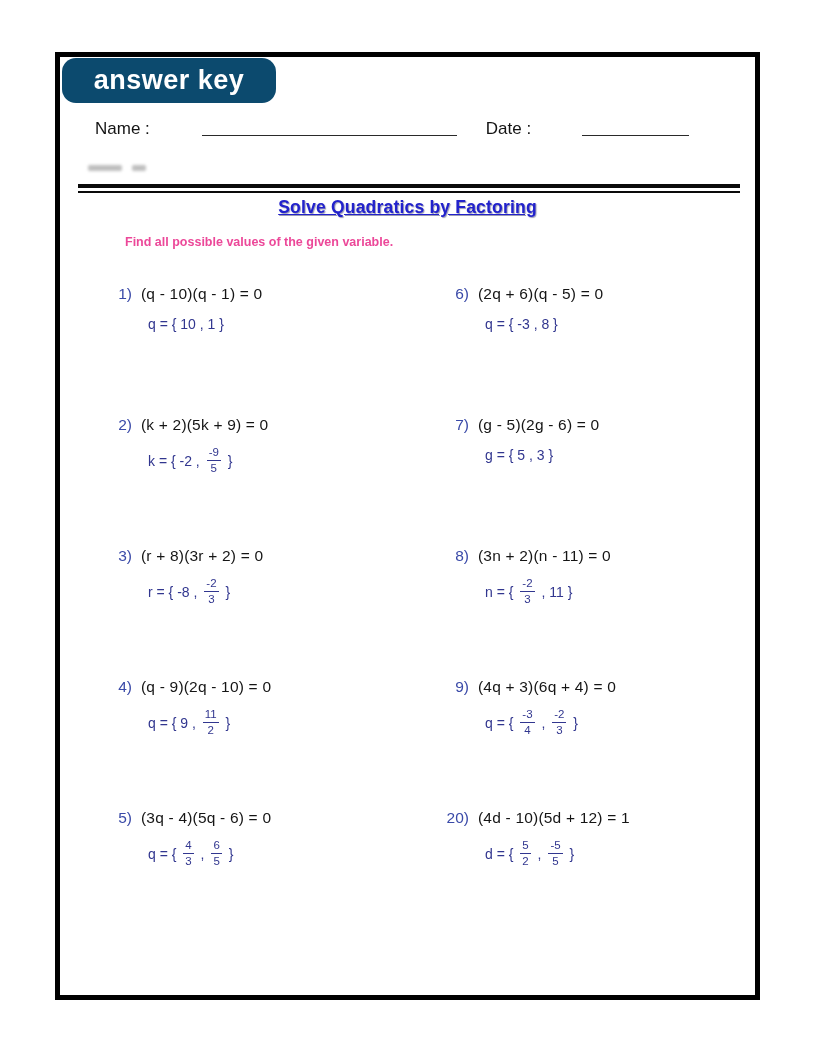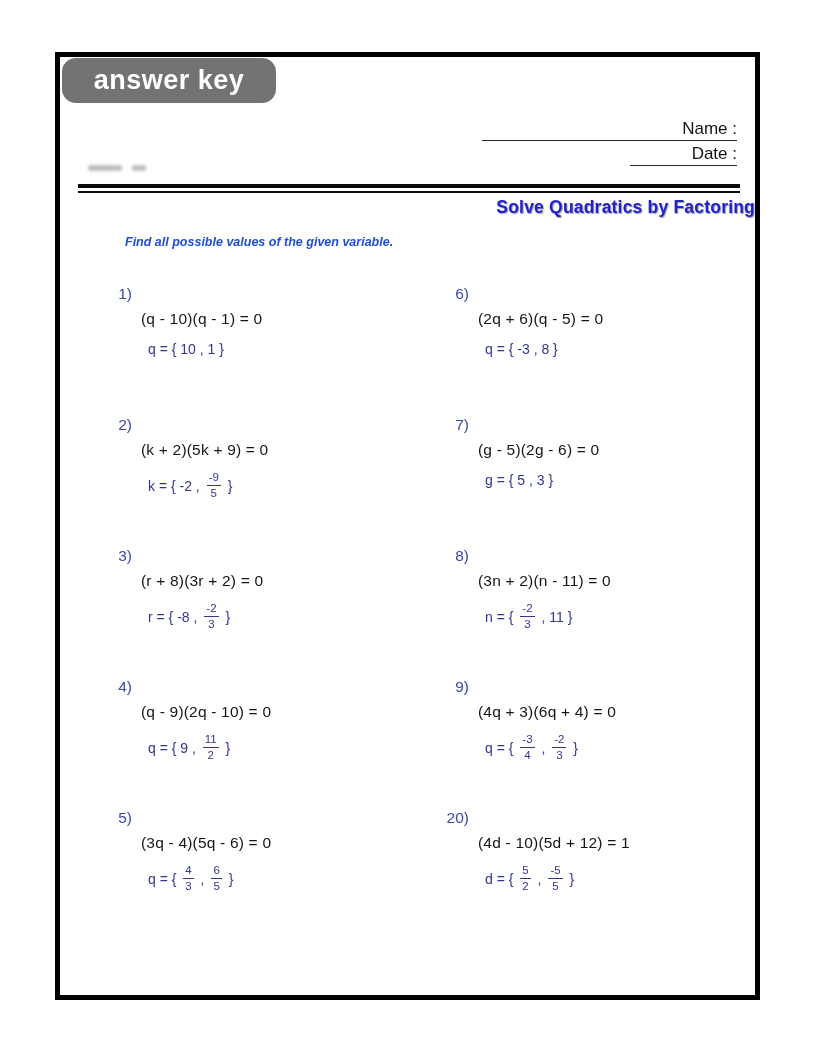--- a/index.html
+++ b/index.html
@@ -1,49 +1,49 @@
 <!DOCTYPE html>
 <html><head>
 <meta charset="utf-8">
 <style>
   html,body{margin:0;padding:0;background:#fff;}
   body{width:816px;height:1056px;position:relative;font-family:"Liberation Sans",sans-serif;overflow:hidden;}
 
   .frame{position:absolute;left:55px;top:52px;width:705px;height:948px;border:5px solid #000;box-sizing:border-box;background:#fff;}
 
-  .badge{position:absolute;left:2px;top:1px;width:214px;height:45px;background:#737373;border-radius:14px;
+  .badge{position:absolute;left:2px;top:1px;width:214px;height:45px;background:#0c4a6e;border-radius:14px;
          color:#fff;display:flex;align-items:center;justify-content:center;
          font-size:27px;font-weight:bold;letter-spacing:0.5px;}
 
   .header-row{position:absolute;top:62px;left:35px;right:18px;display:flex;align-items:flex-end;
-              font-size:17px;color:#141414;flex-direction:column;}
+              font-size:17px;color:#141414;}
   .fill-line{border-bottom:1.6px solid #2a2a2a;height:1px;margin-bottom:3px;}
   .name-line{width:255px;margin-left:52px;}
-  .date-label{margin-left:14px;}
+  .date-label{margin-left:29px;}
   .date-line{width:107px;margin-left:51px;}
 
   .ghost{position:absolute;top:108px;left:28px;width:70px;height:8px;display:flex;gap:10px;
          filter:blur(1.6px);opacity:0.55;}
   .ghost i{background:#8a8a8a;border-radius:2px;display:block;height:6px;}
   .ghost i:first-child{width:34px;} .ghost i:last-child{width:14px;}
 
   .rule{position:absolute;top:127px;left:18px;width:662px;height:3px;
         border-top:4px solid #0a0a0a;border-bottom:2px solid #0a0a0a;}
 
-  .title{position:absolute;top:140px;left:0;width:100%;text-align:right;
+  .title{position:absolute;top:140px;left:0;width:100%;text-align:center;
          font-size:17.5px;font-weight:bold;color:#2222cc;
-         text-shadow:1px 1px 1px rgba(30,30,90,0.45);letter-spacing:0.2px;}
-
-  .instruction{position:absolute;top:178px;left:65px;font-size:12.5px;font-weight:bold;color:#1d4ed8;font-style:italic;}
+         text-shadow:1px 1px 1px rgba(30,30,90,0.45);letter-spacing:0.2px;text-decoration:underline;}
+
+  .instruction{position:absolute;top:178px;left:65px;font-size:12.5px;font-weight:bold;color:#ec4899;}
 
   .problems{position:absolute;top:228px;left:40px;display:grid;
             grid-auto-flow:column;grid-template-rows:repeat(5,131px);grid-template-columns:337px auto;}
   .problem{display:flex;align-items:flex-start;}
   .pnum{width:32px;text-align:right;margin-right:9px;font-size:15.5px;color:#3a4aa8;flex:none;}
-  .equation{font-size:15.5px;color:#151515;letter-spacing:0.2px;margin-top:25px;}
+  .equation{font-size:15.5px;color:#151515;letter-spacing:0.2px;}
   .answer{margin:13px 0 0 7px;font-size:14px;color:#31368f;display:flex;align-items:center;}
   .answer span{white-space:pre;}
   .frac{display:inline-flex;flex-direction:column;align-items:center;line-height:1;
         font-size:11.5px;margin:0 3px;}
   .frac .fnum{border-bottom:1.3px solid #31368f;padding:0 2px 1.5px;}
   .frac .fden{padding-top:1.5px;}
 </style>
 </head>
 <body>
 

